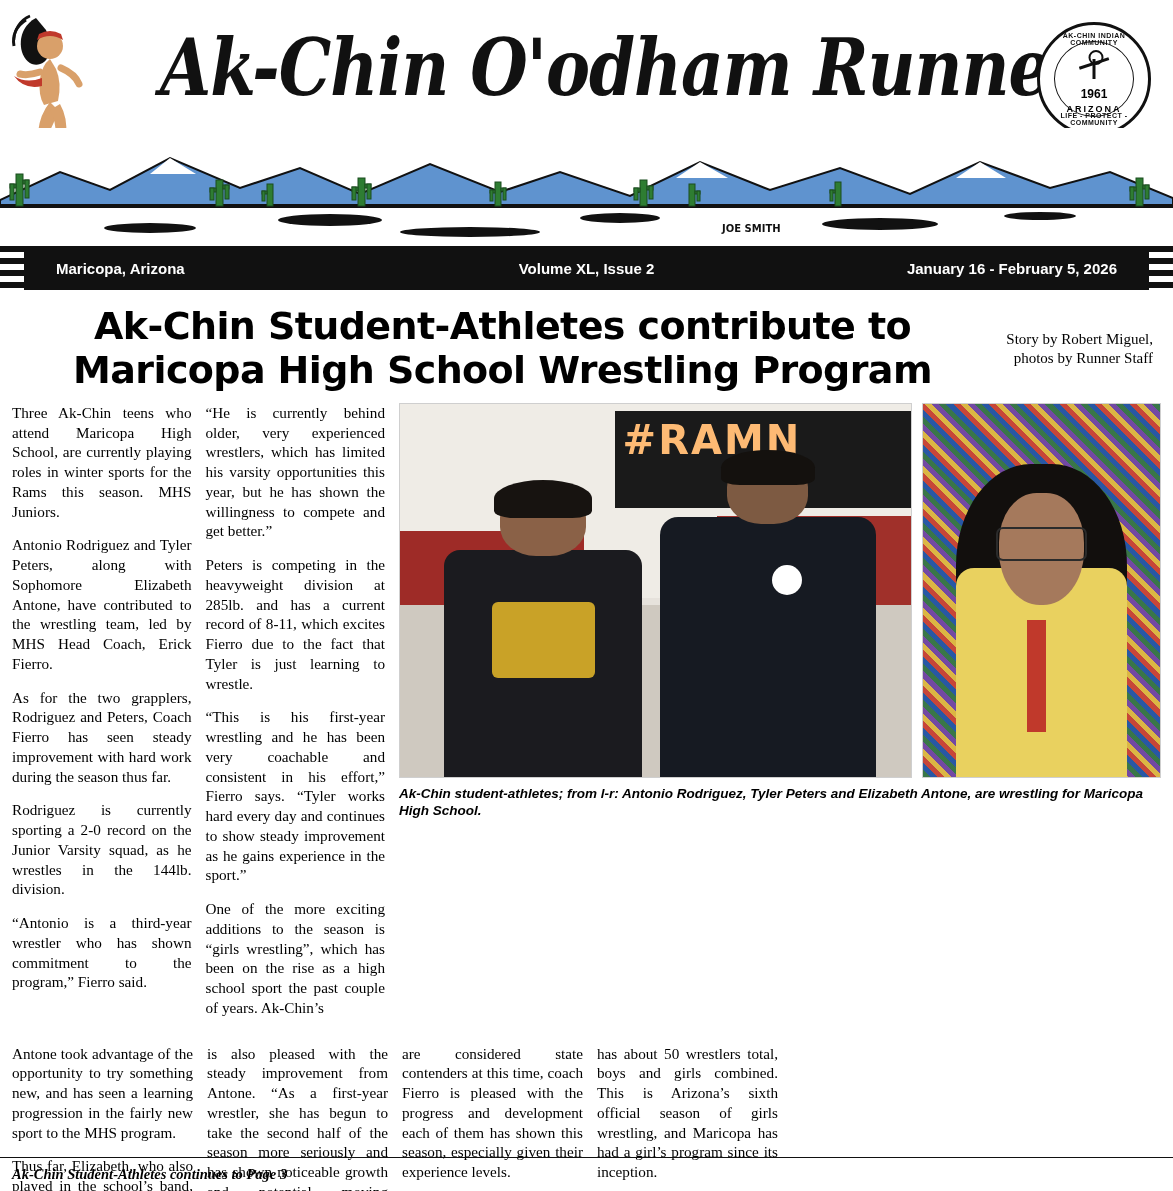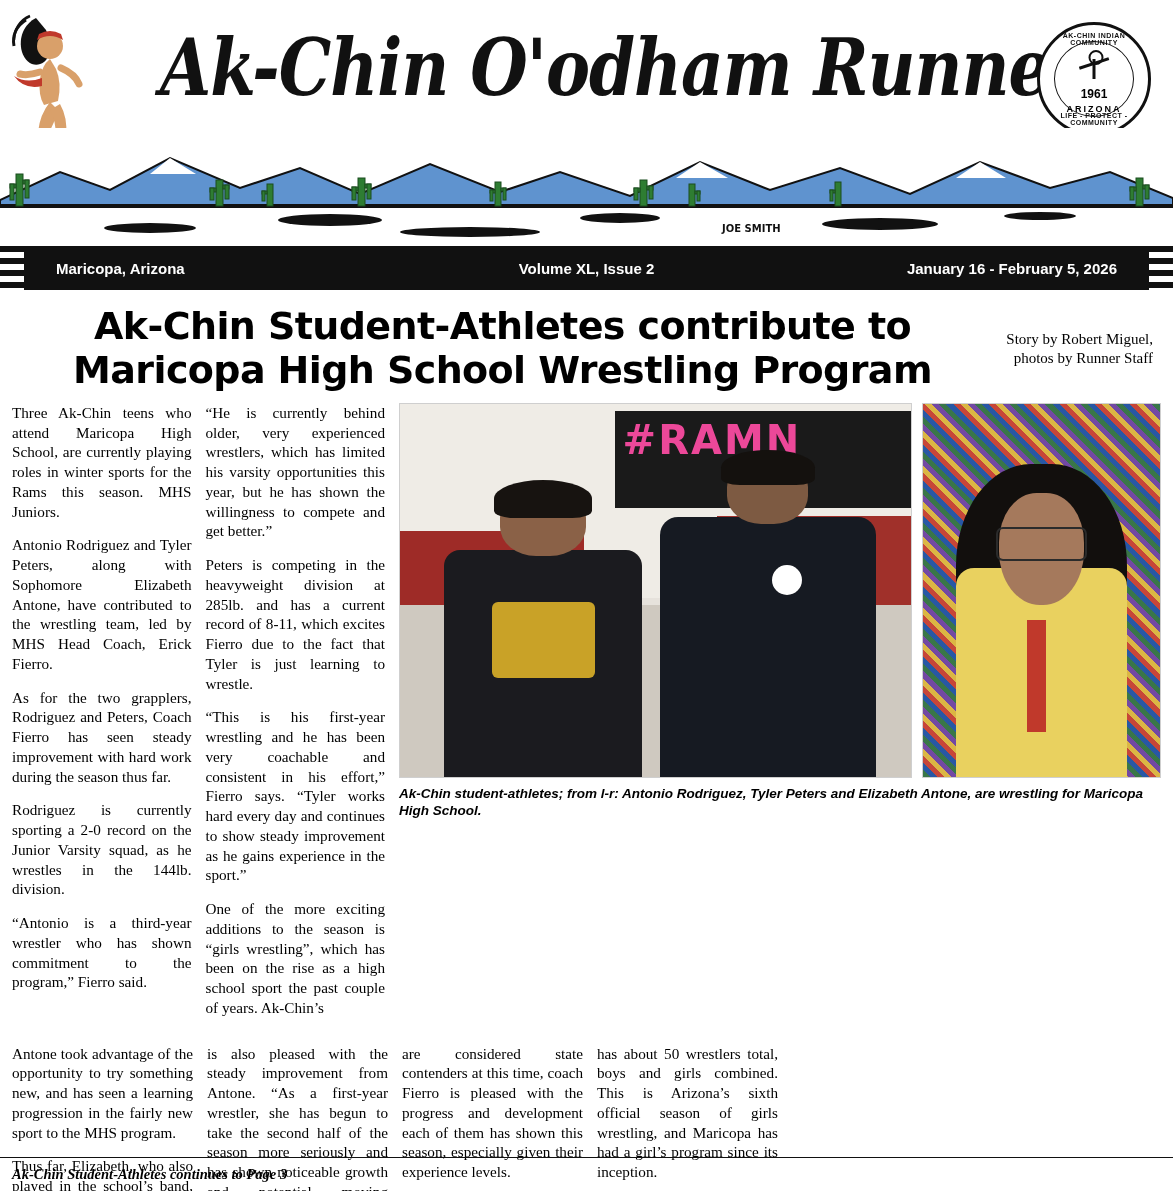--- a/index.html
+++ b/index.html
@@ -232,21 +232,21 @@
   }
 
   
   .ph-bg1 { position:absolute; inset:0; background:#e6e2dc; }
   .ph-wall { position:absolute; left:0; top:0; right:0; height:52%; background:#efece6; }
   .ph-red { position:absolute; left:0; top:34%; width:36%; height:28%; background:#9e2b27; }
   .ph-red2 { position:absolute; left:62%; top:30%; width:38%; height:30%; background:#a0302a; }
   .ph-banner { position:absolute; left:42%; top:2%; width:58%; height:26%; background:#1a1a1a; }
   .ph-banner span {
     position:absolute; left:8px; top:6px;
-    color:#ec4899; font-family:"DejaVu Sans", sans-serif;
+    color:#fdba74; font-family:"DejaVu Sans", sans-serif;
     font-weight:bold; font-size:40px; letter-spacing:2px;
   }
   .ph-floor { position:absolute; left:0; right:0; bottom:0; height:46%; background:#cfc9c0; }
   .person { position:absolute; bottom:0; }
   .p1 { left:7%; width:42%; height:78%; }
   .p1 .head { position:absolute; left:30%; top:0; width:40%; height:24%; background:#8a6147; border-radius:46% 46% 42% 42%; }
   .p1 .hair { position:absolute; left:27%; top:-2%; width:46%; height:13%; background:#171310; border-radius:50% 50% 20% 20%; }
   .p1 .body { position:absolute; left:4%; top:22%; right:4%; bottom:0; background:#1b1b1f; border-radius:16px 16px 0 0; }
   .p1 .shirtart { position:absolute; left:26%; top:40%; width:48%; height:26%; background:#c9a227; border-radius:6px; }
   .p2 { left:50%; width:44%; height:86%; }

